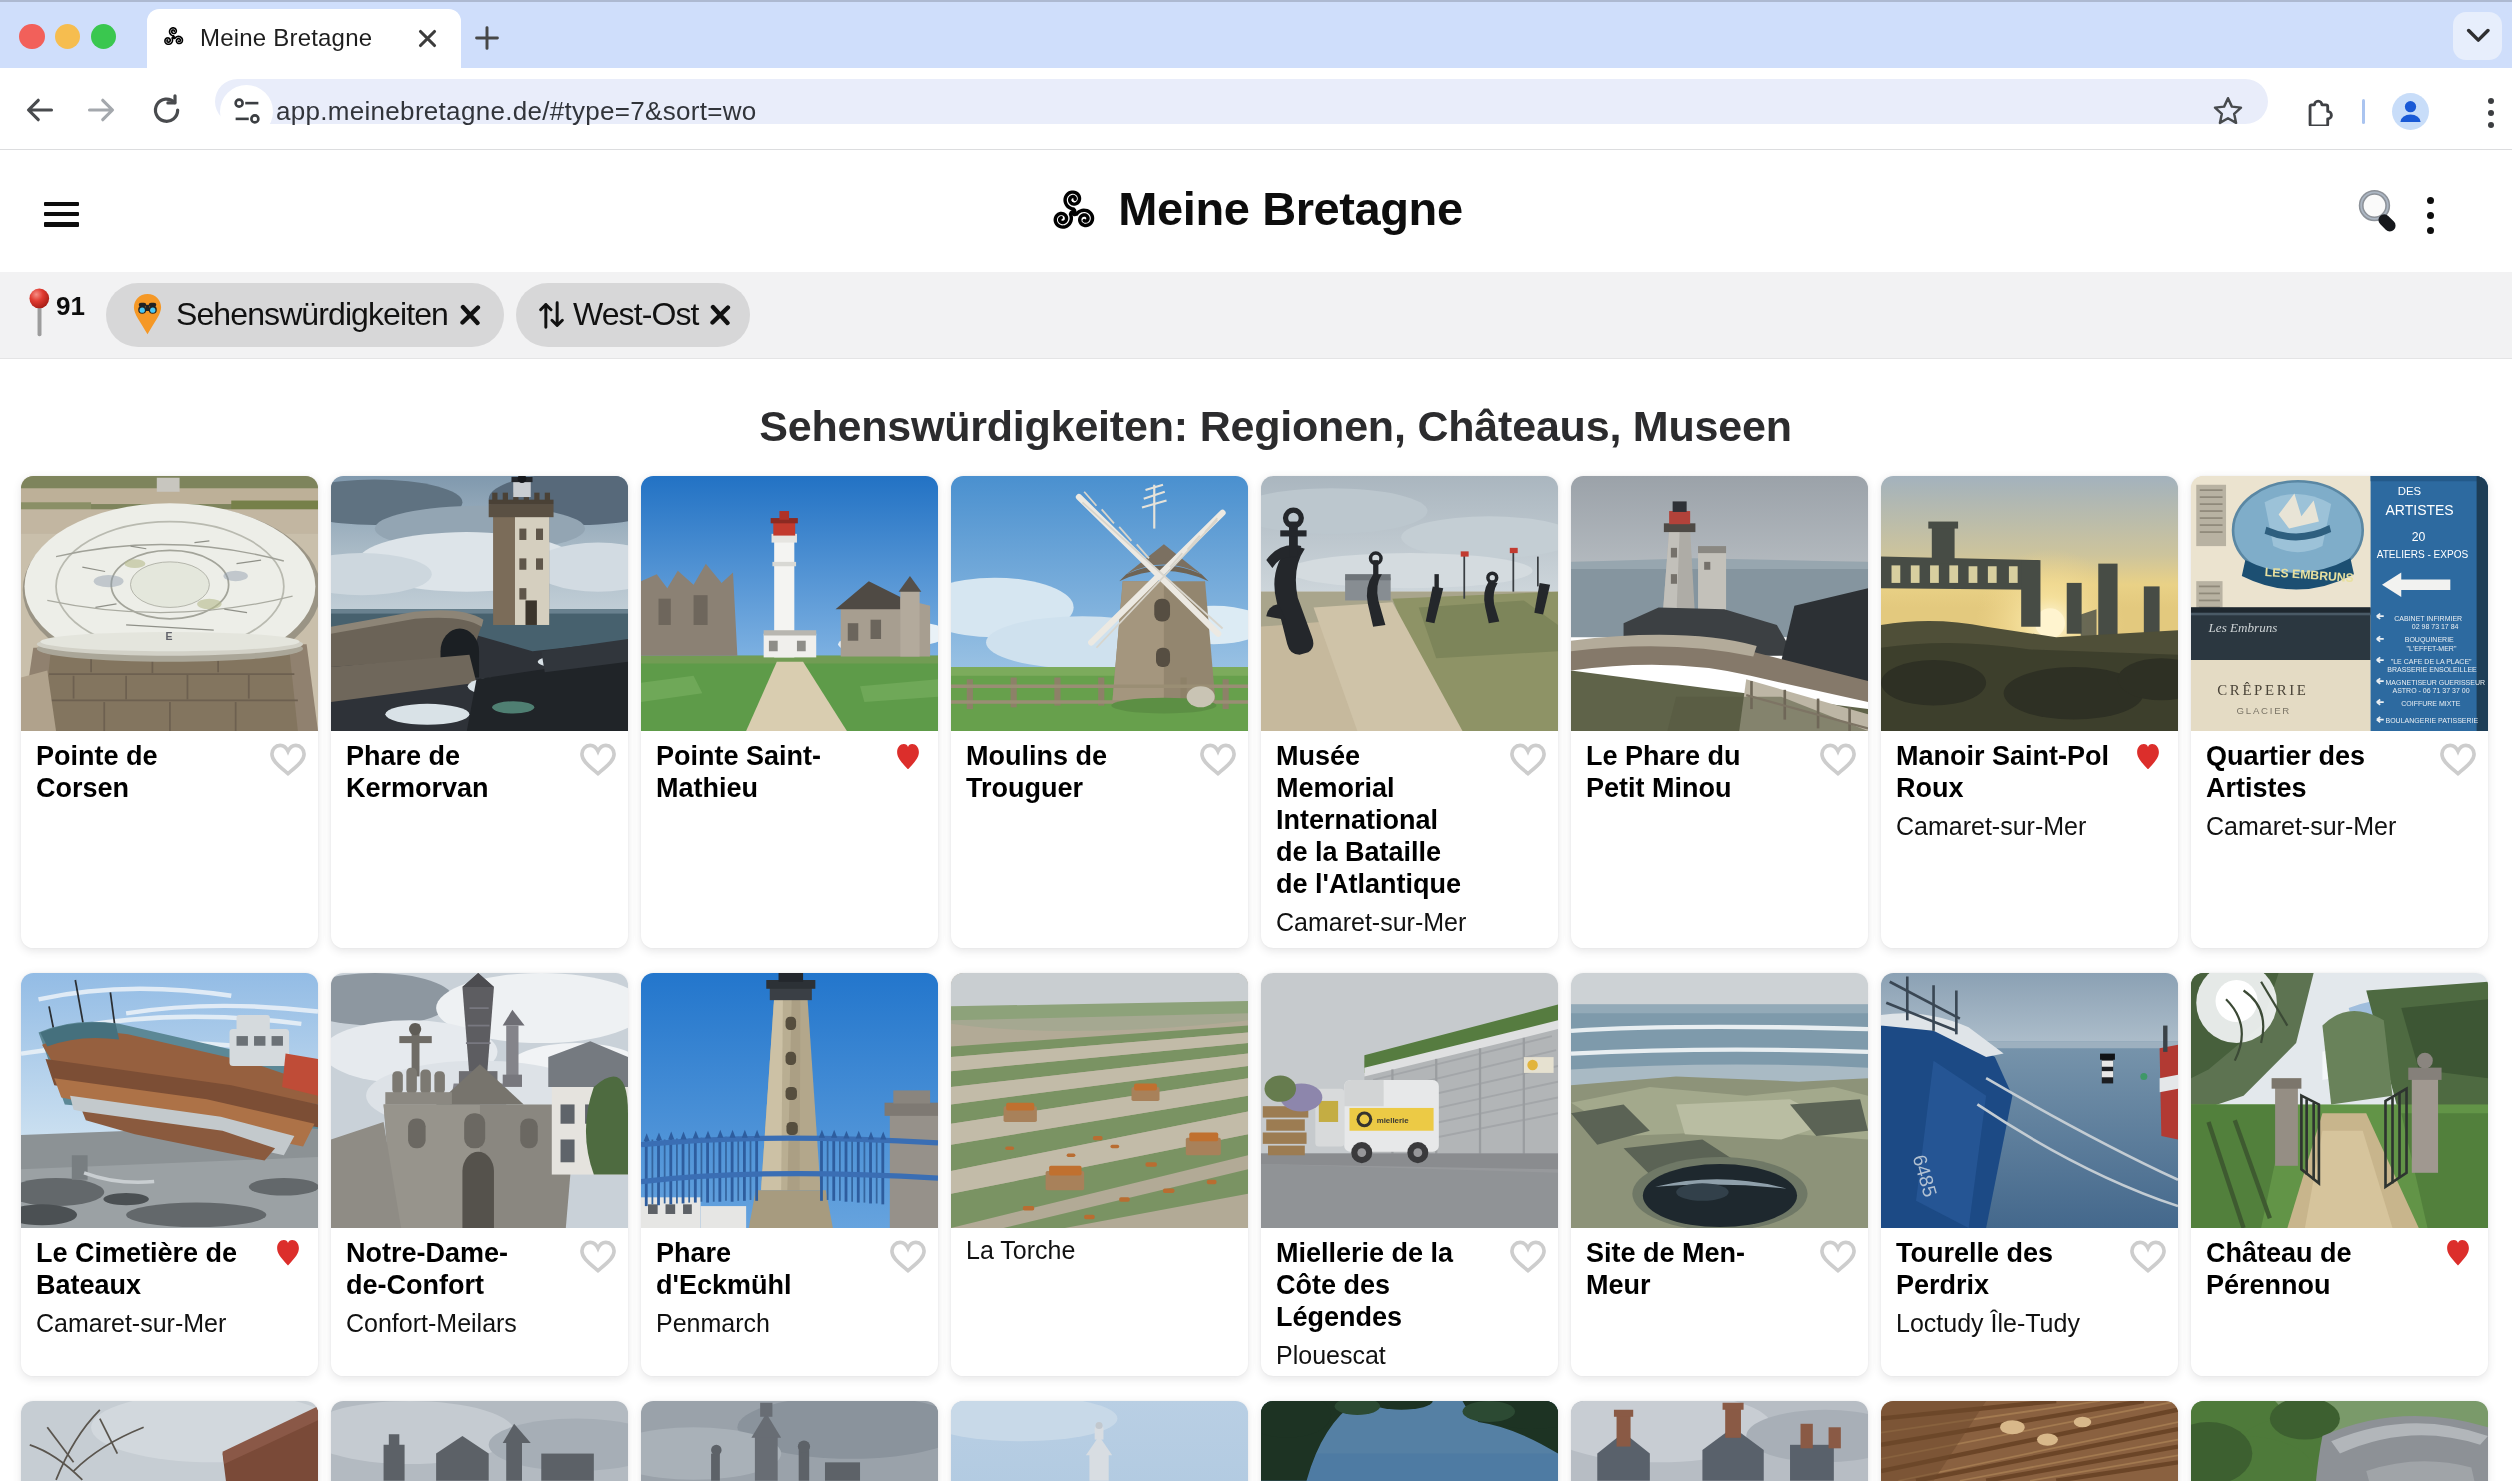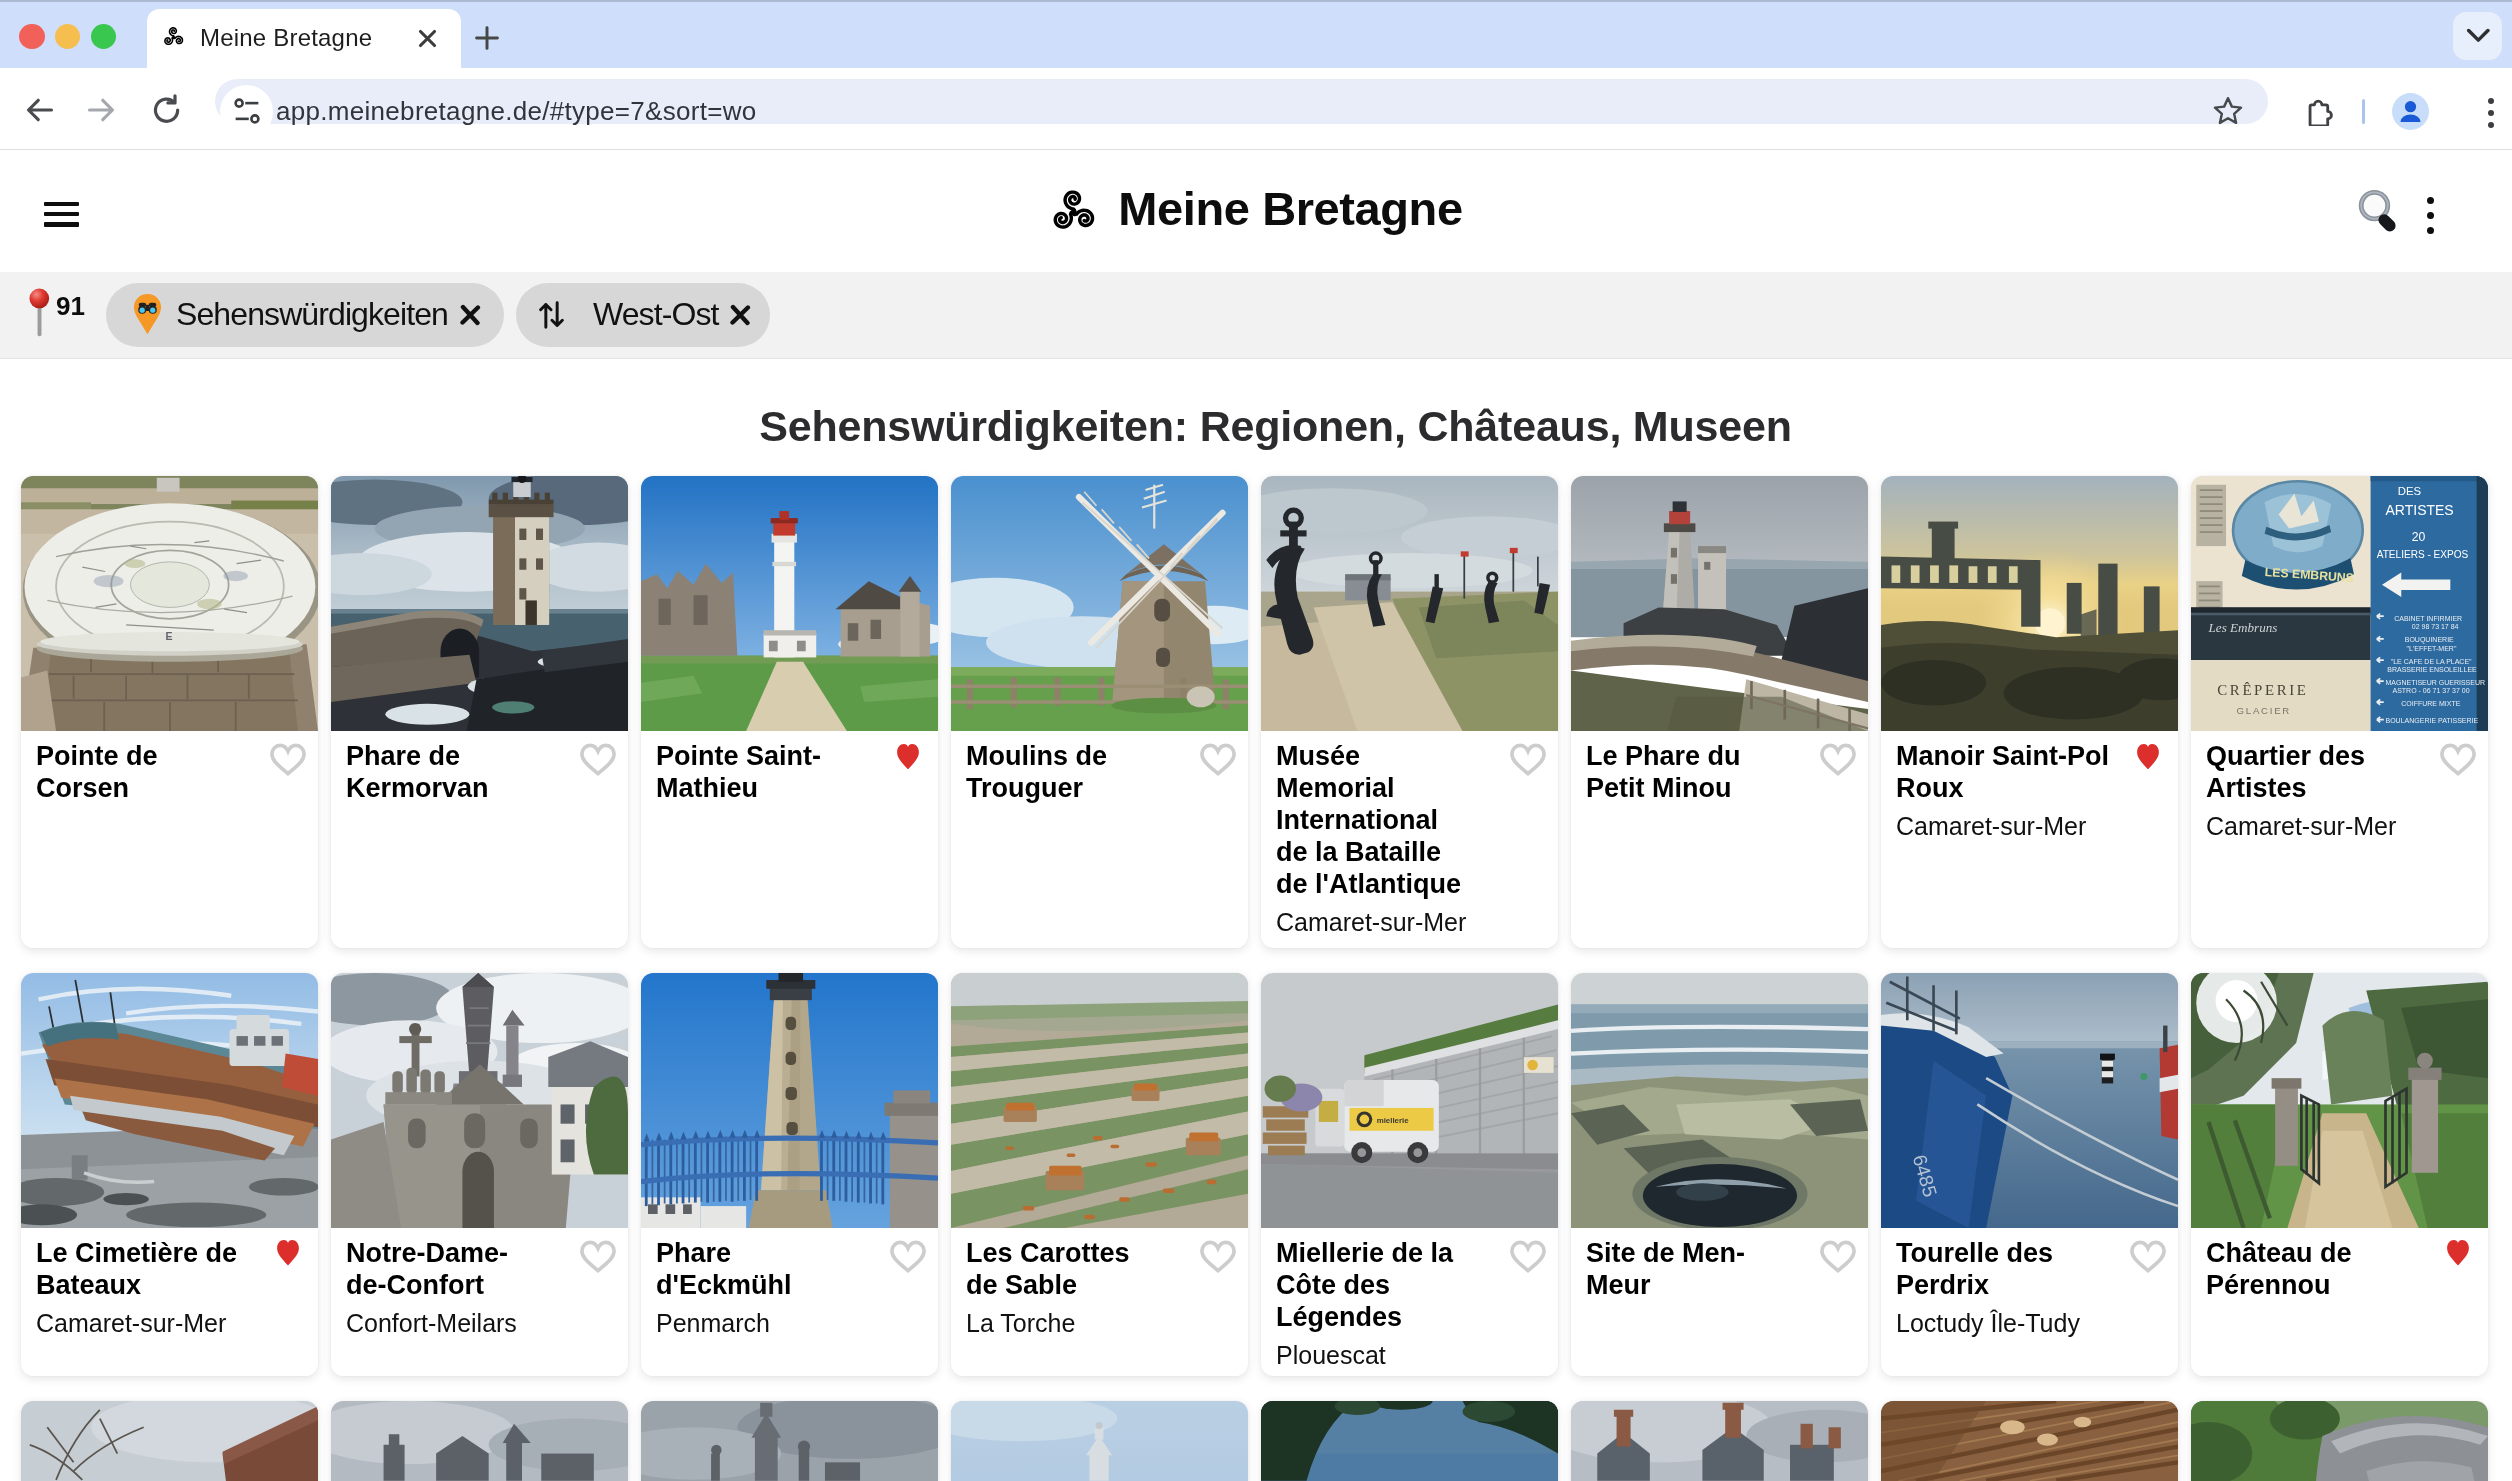--- a/index.html
+++ b/index.html
@@ -183,21 +183,21 @@
         <path d="M4.5 3.5 L21 21.5 M21.5 4 L4 21" stroke="#111" stroke-width="5" stroke-linecap="round"></path>
       </svg>
   </div>
   <div class="chip chip2">
     <svg style="margin-left:22px" width="27" height="28" viewBox="0 0 31 32">
         <g fill="none" stroke="#111" stroke-width="3.4" stroke-linecap="round" stroke-linejoin="round">
           <path d="M9 30 V4 M9 4 L3 10 M9 4 L15 10"></path>
           <path d="M22 2 V28 M22 28 L16 22 M22 28 L28 22"></path>
         </g>
       </svg>
-    <span class="ctext" style="margin-left:28px">West-Ost</span>
+    <span class="ctext" style="margin-left:8px">West-Ost</span>
     <svg style="margin-left:10.5px" width="22" height="22" viewBox="0 0 25 25">
         <path d="M4.5 3.5 L21 21.5 M21.5 4 L4 21" stroke="#111" stroke-width="5" stroke-linecap="round"></path>
       </svg>
   </div>
 </div>
 
 <h1 class="pagehead">Sehenswürdigkeiten: Regionen, Châteaus, Museen</h1>
 
 <div class="grid">
 <div class="card">
@@ -969,26 +969,20 @@
             <rect x="62" y="198" width="10" height="4" rx="2"></rect>
             <rect x="132" y="206" width="10" height="4" rx="2"></rect>
             <rect x="242" y="246" width="13" height="5" rx="2"></rect>
             <rect x="192" y="256" width="12" height="5" rx="2"></rect>
             <rect x="82" y="266" width="13" height="5" rx="2"></rect>
             <rect x="152" y="276" width="12" height="5" rx="2"></rect>
             <rect x="292" y="236" width="11" height="5" rx="2"></rect>
 </g>
 </svg>
       </div>
-      <div class="body">
-        <div class="titl">Les Carottes<br>de Sable</div>
-        <svg class="hrt" width="36" height="35" viewBox="0 0 34 31">
-          <path d="M24.4 2.2 C21.2 2.2 18.3 4.9 17 7.8 C15.7 4.9 12.8 2.2 9.6 2.2 C5.2 2.2 1.8 5.8 1.8 10.3 C1.8 16.6 7.7 20.9 17 28.9 C26.3 20.9 32.2 16.6 32.2 10.3 C32.2 5.8 28.8 2.2 24.4 2.2 Z" fill="none" stroke="#cdcdcd" stroke-width="3.4"></path>
-        </svg>
-      </div>
       <div class="sub">La Torche</div>
     </div>
 <div class="card">
       <div class="img">
         <svg width="297" height="255" viewBox="0 0 339 291" preserveAspectRatio="none">
 <rect width="339" height="291" fill="#c6cacd"></rect>
 <g>
 <path d="M118 100 L339 42 L339 212 L118 212 Z" fill="#b2b5b7"></path>
 <path d="M118 94 L339 36 L339 58 L118 114 Z" fill="#567c40"></path>
 <path d="M118 108 L339 54 L339 64 L118 118 Z" fill="#dfe0e1"></path>

